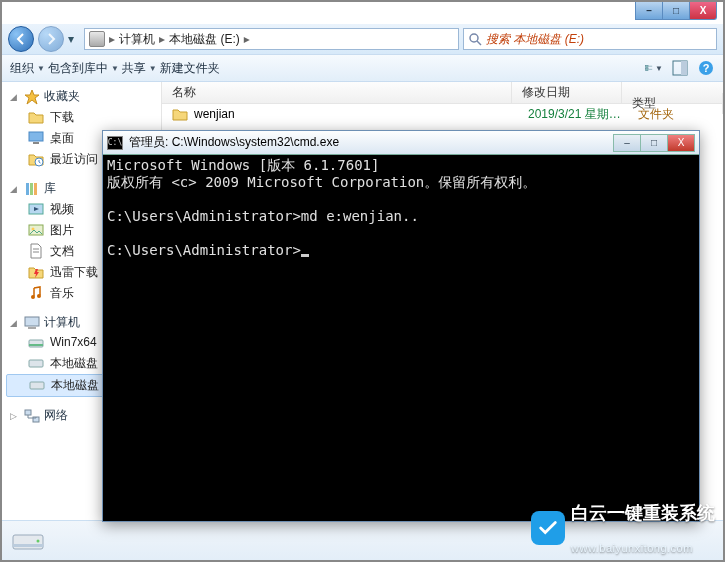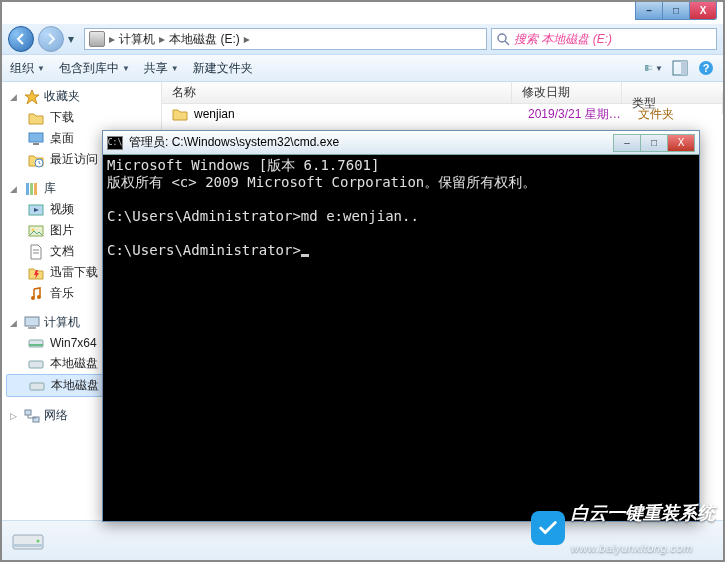--- a/index.html
+++ b/index.html
@@ -12,71 +12,71 @@
 
 
 .navbar { position: absolute; top: 22px; left: 0; right: 0; height: 30px; background: linear-gradient(#eaf3fc,#d7e9f9); display: flex; align-items: center; padding: 0 6px; gap: 4px; }
 .nav-arrow { width: 26px; height: 26px; border-radius: 50%; background: radial-gradient(circle at 30% 30%, #8bc3f5, #2e6fb7); display: flex; align-items: center; justify-content: center; color: #fff; border: 1px solid #1f5a9e; }
 .nav-arrow.fwd { opacity: .5; }
 .nav-drop { width: 12px; color: #356; }
 .addressbar { flex: 1; height: 22px; background: #fff; border: 1px solid #9cb8d6; display: flex; align-items: center; padding: 0 4px; gap: 4px; }
 .addr-icon { width: 16px; height: 16px; background: linear-gradient(#e8e8e8,#aaa); border: 1px solid #888; border-radius: 2px; }
 .addr-sep { color: #666; }
 .addr-seg { color: #222; }
-.searchbar { width: 226px; height: 22px; background: #fff; border: 1px solid #9cb8d6; display: flex; align-items: center; padding: 0 4px; color: #ec4899; font-style: italic; }
+.searchbar { width: 254px; height: 22px; background: #fff; border: 1px solid #9cb8d6; display: flex; align-items: center; padding: 0 4px; color: #c2410c; font-style: italic; }
 .search-icon { width: 14px; height: 14px; margin-right: 4px; }
 
 
-.toolbar { position: absolute; top: 52px; left: 0; right: 0; height: 28px; background: linear-gradient(#f6fafe,#e2eef9); border-top: 1px solid #c8dcf0; border-bottom: 1px solid #c8dcf0; display: flex; align-items: center; padding: 4px 8px; gap: 14px; color: #234; }
+.toolbar { position: absolute; top: 52px; left: 0; right: 0; height: 28px; background: linear-gradient(#f6fafe,#e2eef9); border-top: 1px solid #c8dcf0; border-bottom: 1px solid #c8dcf0; display: flex; align-items: center; padding: 4px 8px; gap: 3px; color: #234; }
 .toolbar .tb-item { display: flex; align-items: center; gap: 3px; }
 .toolbar .drop { font-size: 8px; color: #456; }
 .tb-right { margin-left: auto; display: flex; gap: 8px; align-items: center; }
 .tb-icon { width: 18px; height: 16px; display: inline-flex; align-items: center; justify-content: center; }
 
 
 .main { position: absolute; top: 80px; left: 0; right: 0; bottom: 40px; display: flex; background: #fff; }
 .sidebar { width: 160px; border-right: 1px solid #e5e5e5; overflow: hidden; padding: 4px 0; }
 .sb-group { margin-bottom: 8px; }
 .sb-head { display: flex; align-items: center; gap: 4px; padding: 2px 8px; font-weight: normal; color: #234; }
 .sb-head .exp { font-size: 9px; color: #888; width: 10px; }
 .sb-head .hicon { width: 16px; height: 16px; }
-.sb-item { display: flex; align-items: center; gap: 6px; padding: 2px 8px 2px 26px; color: #222; }
+.sb-item { display: flex; gap: 6px; padding: 2px 8px 2px 26px; color: #222; }
 .sb-item.selected { background: #d9ebff; border: 1px solid #a0c8f0; border-radius: 2px; margin: 0 4px; padding-left: 22px; }
 .sb-item .iicon { width: 16px; height: 16px; }
 
 .content { flex: 1; position: relative; }
 .col-headers { display: flex; height: 22px; border-bottom: 1px solid #e5e5e5; align-items: center; font-size: 12px; color: #333; background: linear-gradient(#fdfdfd,#f0f0f0); }
 .col-headers > div { padding: 4px 10px; border-right: 1px solid #e5e5e5; height: 100%; display: flex; align-items: center; }
 .col-name { width: 350px; }
 .col-date { width: 110px; }
 .col-type { flex: 1; margin-top: 21px; }
 .filelist { }
 .file-row { display: flex; height: 20px; align-items: center; padding-left: 10px; }
 .file-row .ficon { width: 16px; height: 14px; margin-right: 6px; }
 .fr-name { width: 334px; }
-.fr-date { width: 110px; color: #a21caf; }
+.fr-date { width: 110px; color: #15803d; }
 .fr-type { color: #a16207; }
 
 
 .statusbar { position: absolute; bottom: 0; left: 0; right: 0; height: 40px; background: linear-gradient(#f1f6fb,#e3eef8); border-top: 1px solid #cbdff2; display: flex; align-items: center; padding: 0 10px; gap: 10px; }
 .big-drive { width: 32px; height: 28px; }
 
 
 .cmd-window { position: absolute; top: 128px; left: 100px; width: 598px; height: 392px; border: 1px solid #6d8fb3; background: #000; box-shadow: 0 3px 14px rgba(0,0,0,.4); z-index: 20; }
 .cmd-titlebar { height: 24px; background: linear-gradient(#fdfefe,#dbe7f3); display: flex; align-items: center; padding: 0 4px; color: #000; border-bottom: 1px solid #7a9; }
 .cmd-title-icon { width: 16px; height: 14px; background: #000; border: 1px solid #888; margin-right: 6px; display: flex; align-items: center; justify-content: center; color: #ccc; font-size: 8px; font-family: monospace; }
 .cmd-title-text { flex: 1; font-size: 12px; }
 .cmd-controls { display: flex; }
 .cmd-btn { width: 28px; height: 18px; background: linear-gradient(#e8eff5,#c5d7e8); border: 1px solid #8ba; margin-left: -1px; display: flex; align-items: center; justify-content: center; font-size: 10px; color: #345; }
 .cmd-btn.close { background: linear-gradient(#f08080,#c0392b); color: #fff; }
 .cmd-body { position: absolute; top: 24px; left: 0; right: 0; bottom: 0; background: #000; color: #e0e0e0; font-family: "NSimSun","SimSun","Consolas",monospace; font-size: 14px; line-height: 17px; padding: 2px 4px; white-space: pre; overflow: hidden; }
 .cursor { display: inline-block; width: 8px; height: 3px; background: #ccc; vertical-align: bottom; margin-bottom: 2px; }
 
 
-.watermark { position: absolute; bottom: 6px; right: 8px; display: flex; align-items: center; gap: 6px; z-index: 30; color: #fff; text-shadow: 0 1px 2px rgba(0,0,0,.5); font-style: italic; }
+.watermark { position: absolute; bottom: 6px; right: 8px; display: flex; align-items: center; gap: 6px; z-index: 30; color: #fff; text-shadow: 0 1px 2px rgba(0,0,0,.5); }
 .wm-icon { width: 34px; height: 34px; background: #1f9ee8; border-radius: 8px; display: flex; align-items: center; justify-content: center; }
 .wm-text1 { font-size: 18px; font-weight: bold; }
 .wm-text2 { font-size: 11px; color: #e8f4fd; letter-spacing: .5px; display: block; margin-top: 17px; }
 
 
 svg { display: block; }
 </style>
 </head>
 <body>
 

